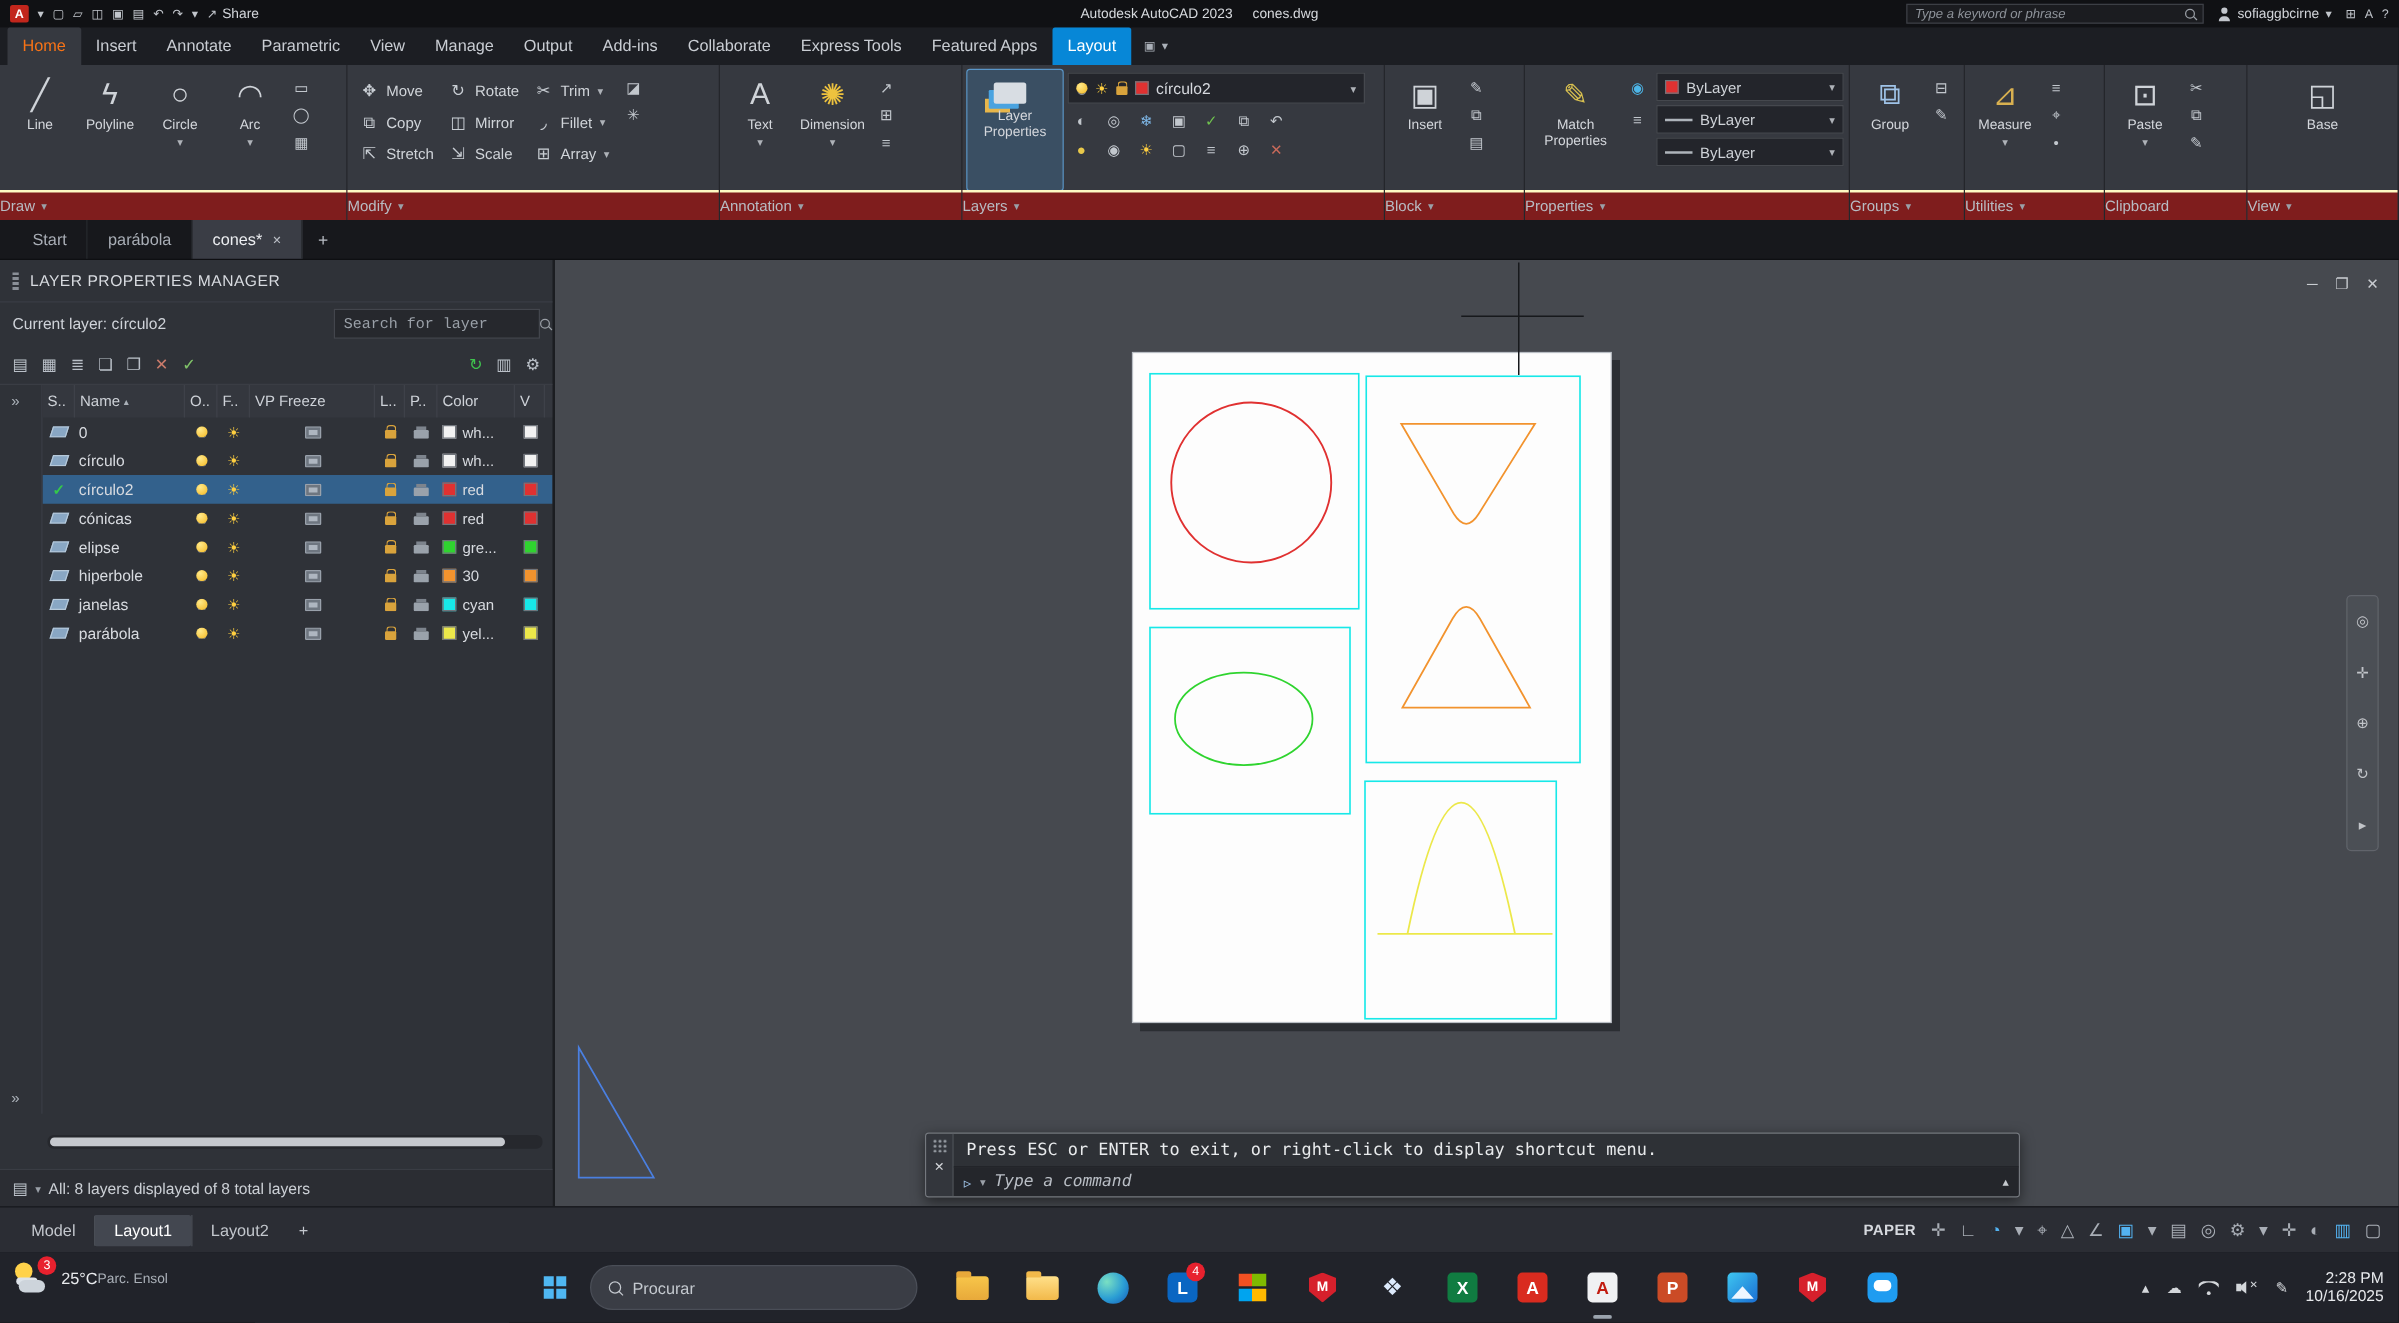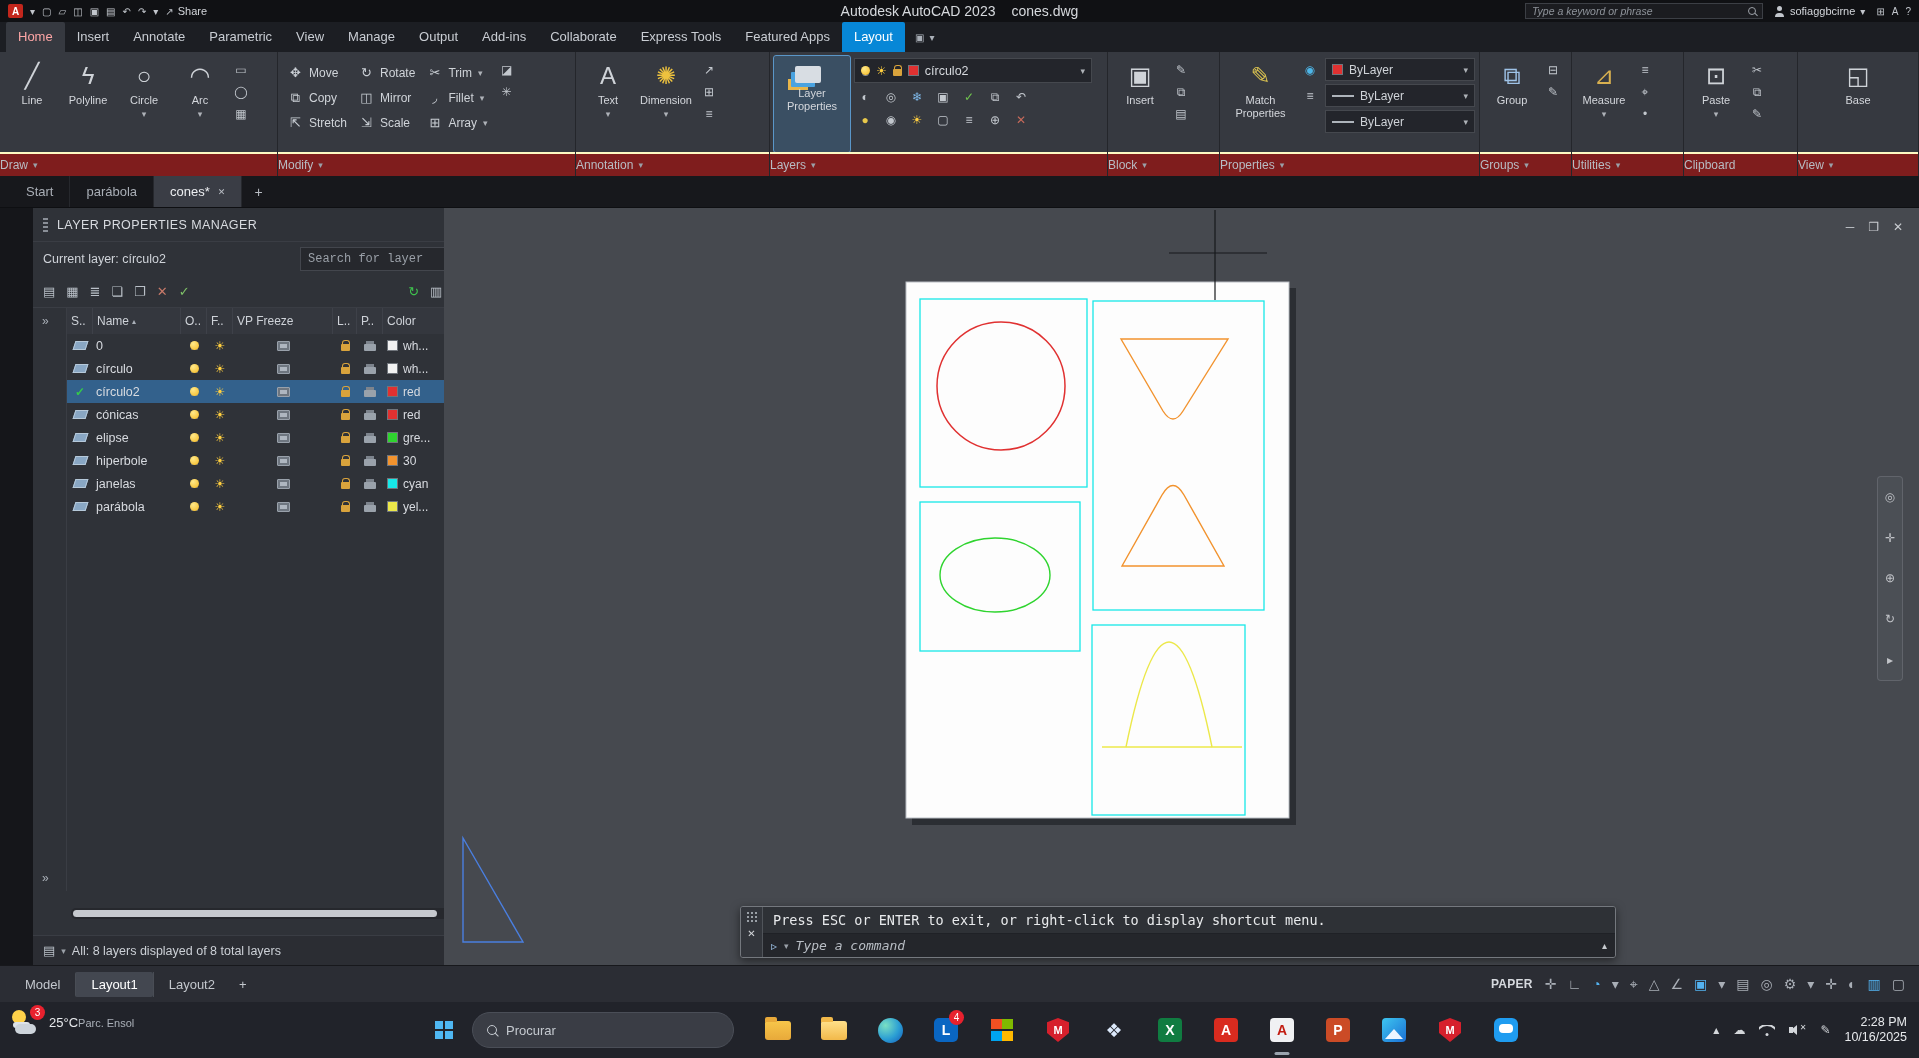--- a/index.html
+++ b/index.html
@@ -12,21 +12,21 @@
   
   #titlebar { position:absolute; left:0; top:0; width:100%; height:22px; background:#101114;
     display:flex; align-items:center; padding:0 8px; color:#c6cad0; font-size:11px; }
   .tb-left { display:flex; align-items:center; gap:7px; }
   .acad-logo { width:15px; height:14px; background:#c2261c; border-radius:2px; color:#fff;
     font-weight:bold; font-size:10px; display:flex; align-items:center; justify-content:center; }
   .tb-ic { font-size:10px; color:#c2c6cc; display:inline-flex; align-items:center; }
   .qat { display:inline-flex; gap:7px; }
   .tb-share { display:inline-flex; gap:4px; align-items:center; color:#d2d5da; }
   .tb-center { position:absolute; left:50%; transform:translateX(-50%); display:flex; gap:16px;
-    color:#d6d9dd; font-size:14px; white-space:nowrap; }
+    color:#d6d9dd; font-size:11px; white-space:nowrap; }
   .tb-right { margin-left:auto; display:flex; align-items:center; gap:11px; }
   .tb-search { width:238px; height:16px; background:#1b1c20; border:1px solid #3c3f45;
     display:flex; align-items:center; gap:5px; padding:0 6px; }
   .tb-search input { flex:1; background:transparent; border:none; font-style:italic;
     font-size:10.5px; color:#8e939a; font-family:inherit; }
   .tb-search input::placeholder { color:#8e939a; font-style:italic; }
   .ic-search { width:8px; height:8px; border:1.4px solid #9ba0a7; border-radius:50%; position:relative; flex:0 0 auto; }
   .ic-search::after { content:""; position:absolute; width:4px; height:1.4px; background:#9ba0a7;
     transform:rotate(45deg); right:-3px; bottom:-1px; }
   .tb-user { display:flex; align-items:center; gap:5px; font-size:11px; color:#d2d5da; }
@@ -34,21 +34,21 @@
   .ic-user::before { content:""; position:absolute; top:0; left:3px; width:5px; height:5px;
     border-radius:50%; background:#c2c6cc; }
   .ic-user::after { content:""; position:absolute; bottom:0; left:1px; width:9px; height:4px;
     border-radius:4px 4px 0 0; background:#c2c6cc; }
 
   
   #tabrow { position:absolute; left:0; top:22px; width:100%; height:30px; background:#1c1e23;
     display:flex; align-items:stretch; padding-left:6px; }
   #tabrow .tabs { display:flex; }
   .rtab { padding:7px 12px 0; font-size:13px; color:#c9cdd3; white-space:nowrap; }
-  .rtab.active { background:#363940; color:#fca5a5; border-radius:2px 2px 0 0; }
+  .rtab.active { background:#363940; color:#f97316; border-radius:2px 2px 0 0; }
   .rtab.highlight { background:#0787d7; color:#fff; border-radius:2px 2px 0 0; }
   .rtab-extra { display:flex; align-items:center; gap:5px; margin-left:10px; color:#aab0b8; font-size:10px; }
 
   
   #ribbon { position:absolute; left:0; top:52px; width:100%; height:124px; background:#363940;
     display:flex; }
   .panel { flex:0 0 auto; display:flex; flex-direction:column; border-right:1px solid #24262b; }
   .panel:last-child { flex:1; }
   .pbody { flex:1; display:flex; padding:4px 4px 0; gap:2px; }
   .plabel { height:24px; display:flex; align-items:center; gap:5px;
@@ -109,21 +109,21 @@
     border-right:1px solid #26282d; }
   .ftab.active { background:#3a3d45; color:#eceef1; }
   .ft-close { font-size:9px; color:#b9bdc4; }
   .ft-plus { display:flex; align-items:center; padding:0 12px; color:#b9bdc4; font-size:14px; }
 
   
   #main { position:absolute; left:0; top:208px; width:100%; height:757px; }
 
   
   #palette { position:absolute; left:0; top:0; bottom:0; width:444px; background:#2f3238;
-    border-right:2px solid #1b1d21; color:#d8dbe0;margin-left:33px; }
+    border-right:2px solid #1b1d21; color:#d8dbe0; }
   .pal-title { height:34px; display:flex; align-items:center; gap:9px; padding:0 10px;
     border-bottom:1px solid #3a3d44; }
   .grip { width:5px; height:14px; background:repeating-linear-gradient(#8a8f97 0 2px, transparent 2px 4px); }
   .pal-title-text { font-size:12.5px; letter-spacing:.4px; color:#d8dbe0; }
   .pal-current { height:34px; display:flex; align-items:center; padding:0 10px; gap:8px; font-size:12.5px; color:#cfd3d9; }
   .pal-search { margin-left:auto; width:165px; height:24px; background:#26282d; border:1px solid #43464d;
     display:flex; align-items:center; gap:5px; padding:0 7px;font-family:Liberation Mono, monospace; }
   .pal-search input { flex:1; background:transparent; border:none; font-size:12px; color:#9aa0a8; font-family:inherit; }
   .pal-search input::placeholder { color:#9aa0a8; }
   .pal-toolbar { height:32px; display:flex; align-items:center; padding:0 10px; gap:4px;

